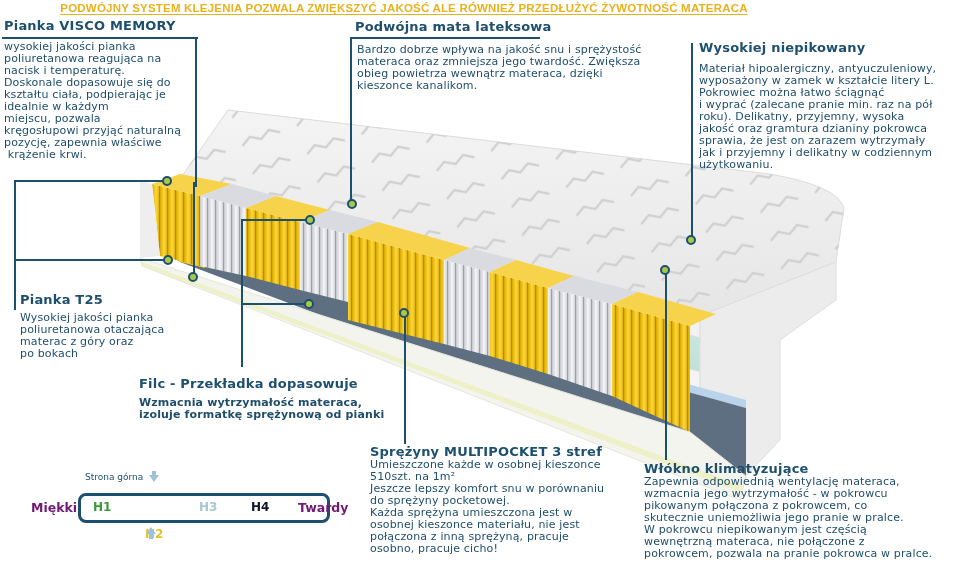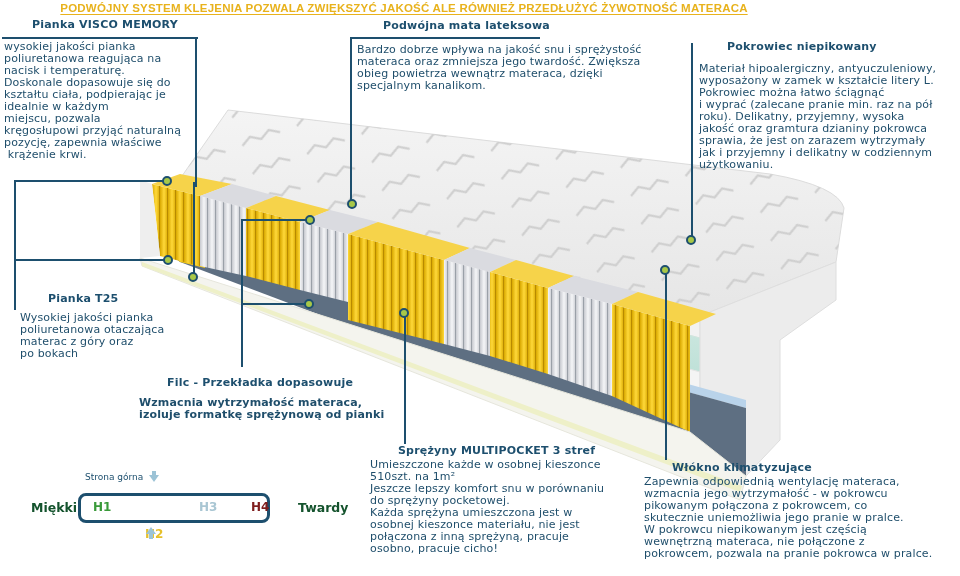--- a/index.html
+++ b/index.html
@@ -6,44 +6,44 @@
   html, body { width: 960px; height: 576px; background: #ffffff; overflow: hidden; }
   body { position: relative; font-family: "DejaVu Sans", sans-serif; color: #1f4e6b; }
 
   .banner {
     position: absolute; left: 0; top: 2px; width: 808px; text-align: center;
     font-family: "Liberation Sans", sans-serif; font-size: 11.5px; letter-spacing: 0.2px;
     color: #e8b21c; font-weight: bold; text-decoration: underline; text-underline-offset: 2px;
   }
 
   .title {
-    position: absolute; font-weight: bold; font-size: 11px; color: #1d4f6e; white-space: nowrap;
-    font-family: "DejaVu Sans", sans-serif; letter-spacing: 0.2px; margin-left: 28px;
+    position: absolute; font-weight: bold; font-size: 13px; color: #1d4f6e; white-space: nowrap;
+    font-family: "DejaVu Sans", sans-serif; letter-spacing: 0.2px;
   }
   .desc {
     position: absolute; font-size: 11px; line-height: 12px; color: #1f4e6b; white-space: pre;
     font-family: "DejaVu Sans", sans-serif; letter-spacing: 0.15px;
   }
 
   .line { position: absolute; background: #1d4f6e; }
   .dot {
     position: absolute; width: 10px; height: 10px; border-radius: 50%;
     background: #a8c848; border: 2.5px solid #1d4f6e;
   }
 
   
   .mattress { position: absolute; left: 0; top: 0; width: 960px; height: 576px; pointer-events: none; }
 
   
   .scale-box {
-    position: absolute; left: 78px; top: 493px; width: 192px; height: 30px;
+    position: absolute; left: 78px; top: 493px; width: 252px; height: 30px;
     border: 3px solid #1d4f6e; border-radius: 8px; background: #fff;
   }
   .scale-item { position: absolute; top: 4px; font-weight: bold; font-size: 12px; }
-  .scale-label { position: absolute; font-weight: bold; font-size: 12.5px; color: #14532d; }
+  .scale-label { position: absolute; font-weight: bold; font-size: 12.5px; color: #701a75; }
   .small-label { position: absolute; font-size: 9px; color: #1d4f6e; }
   .arrow { position: absolute; width: 0; height: 0; }
 </style>
 </head>
 <body>
 
 <div class="banner">PODWÓJNY SYSTEM KLEJENIA POZWALA ZWIĘKSZYĆ JAKOŚĆ ALE RÓWNIEŻ PRZEDŁUŻYĆ ŻYWOTNOŚĆ MATERACA</div>
 
 <svg class="mattress" viewBox="0 0 960 576" xmlns="http://www.w3.org/2000/svg">
   <defs>
@@ -161,25 +161,25 @@
 <div class="desc" style="left:139px; top:397px;font-weight:bold;">Wzmacnia wytrzymałość materaca,
 izoluje formatkę sprężynową od pianki</div>
 
 <div class="title" style="left:355px; top:19px;">Podwójna mata lateksowa</div>
 <div class="line" style="left:350px; top:37px; width:190px; height:2px;"></div>
 <div class="line" style="left:350px; top:37px; width:2px; height:166px;"></div>
 <div class="dot" style="left:347px; top:199px;"></div>
 <div class="desc" style="left:357px; top:44px;">Bardzo dobrze wpływa na jakość snu i sprężystość
 materaca oraz zmniejsza jego twardość. Zwiększa
 obieg powietrza wewnątrz materaca, dzięki
-specjalnym kanalikom.</div>
+kieszonce kanalikom.</div>
 
 <div class="line" style="left:691px; top:43px; width:2px; height:196px;"></div>
 <div class="dot" style="left:686px; top:235px;"></div>
-<div class="title" style="left:699px; top:40px;">Pokrowiec niepikowany</div>
+<div class="title" style="left:699px; top:40px;">Wysokiej niepikowany</div>
 <div class="desc" style="left:699px; top:63px;">Materiał hipoalergiczny, antyuczuleniowy,
 wyposażony w zamek w kształcie litery L.
 Pokrowiec można łatwo ściągnąć
 i wyprać (zalecane pranie min. raz na pół
 roku). Delikatny, przyjemny, wysoka
 jakość oraz gramtura dzianiny pokrowca
 sprawia, że jest on zarazem wytrzymały
 jak i przyjemny i delikatny w codziennym
 użytkowaniu.</div>
 
@@ -210,19 +210,19 @@
 
 <div class="small-label" style="left:85px; top:472px;">Strona górna</div>
 <div class="arrow" style="left:149px; top:475px; border-left:5px solid transparent; border-right:5px solid transparent; border-top:7px solid #9cc3d6;"></div>
 <div class="arrow" style="left:152px; top:471px; width:4px; height:5px; background:#9cc3d6;"></div>
 
 <div class="scale-label" style="left:31px; top:500px;">Miękki</div>
 <div class="scale-box">
   <span class="scale-item" style="left:12px; color:#3a9a3a;">H1</span>
   <span class="scale-item" style="left:64px; color:#e6c02a;margin-top:27px;">H2</span>
   <span class="scale-item" style="left:118px; color:#a9c6d3;">H3</span>
-  <span class="scale-item" style="left:170px; color:#7f1d1d;">H4</span>
+  <span class="scale-item" style="left:170px; color:#0f172a;">H4</span>
 </div>
 <div class="scale-label" style="left:298px; top:500px;">Twardy</div>
 
 <div class="arrow" style="left:146px; top:527px; border-left:5px solid transparent; border-right:5px solid transparent; border-bottom:7px solid #9cc3d6;"></div>
 <div class="arrow" style="left:149px; top:533px; width:4px; height:6px; background:#9cc3d6;"></div>
 <div class="small-label" style="left:161px; top:530px;margin-top:48px;">Strona dolna</div>
 
 </body></html>

